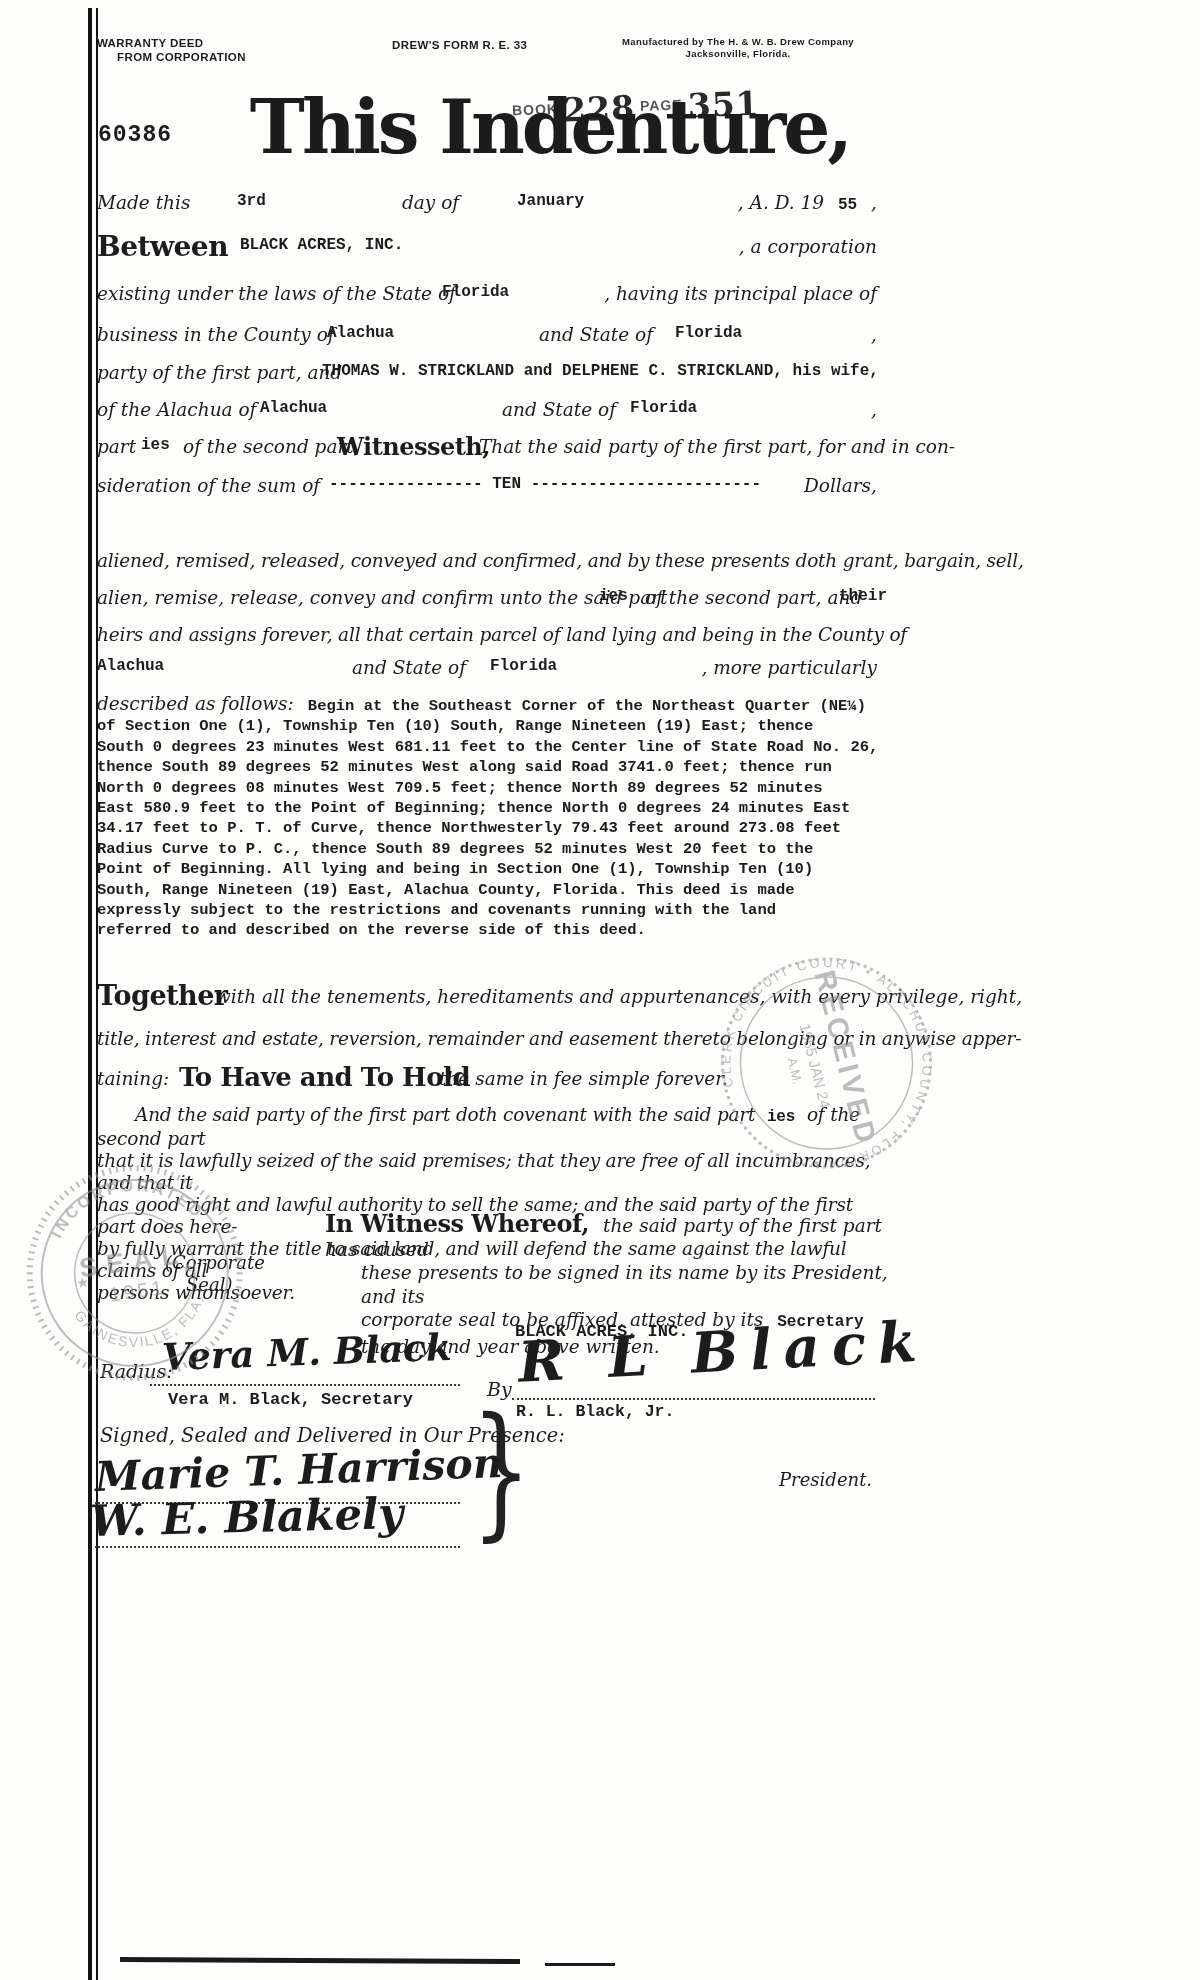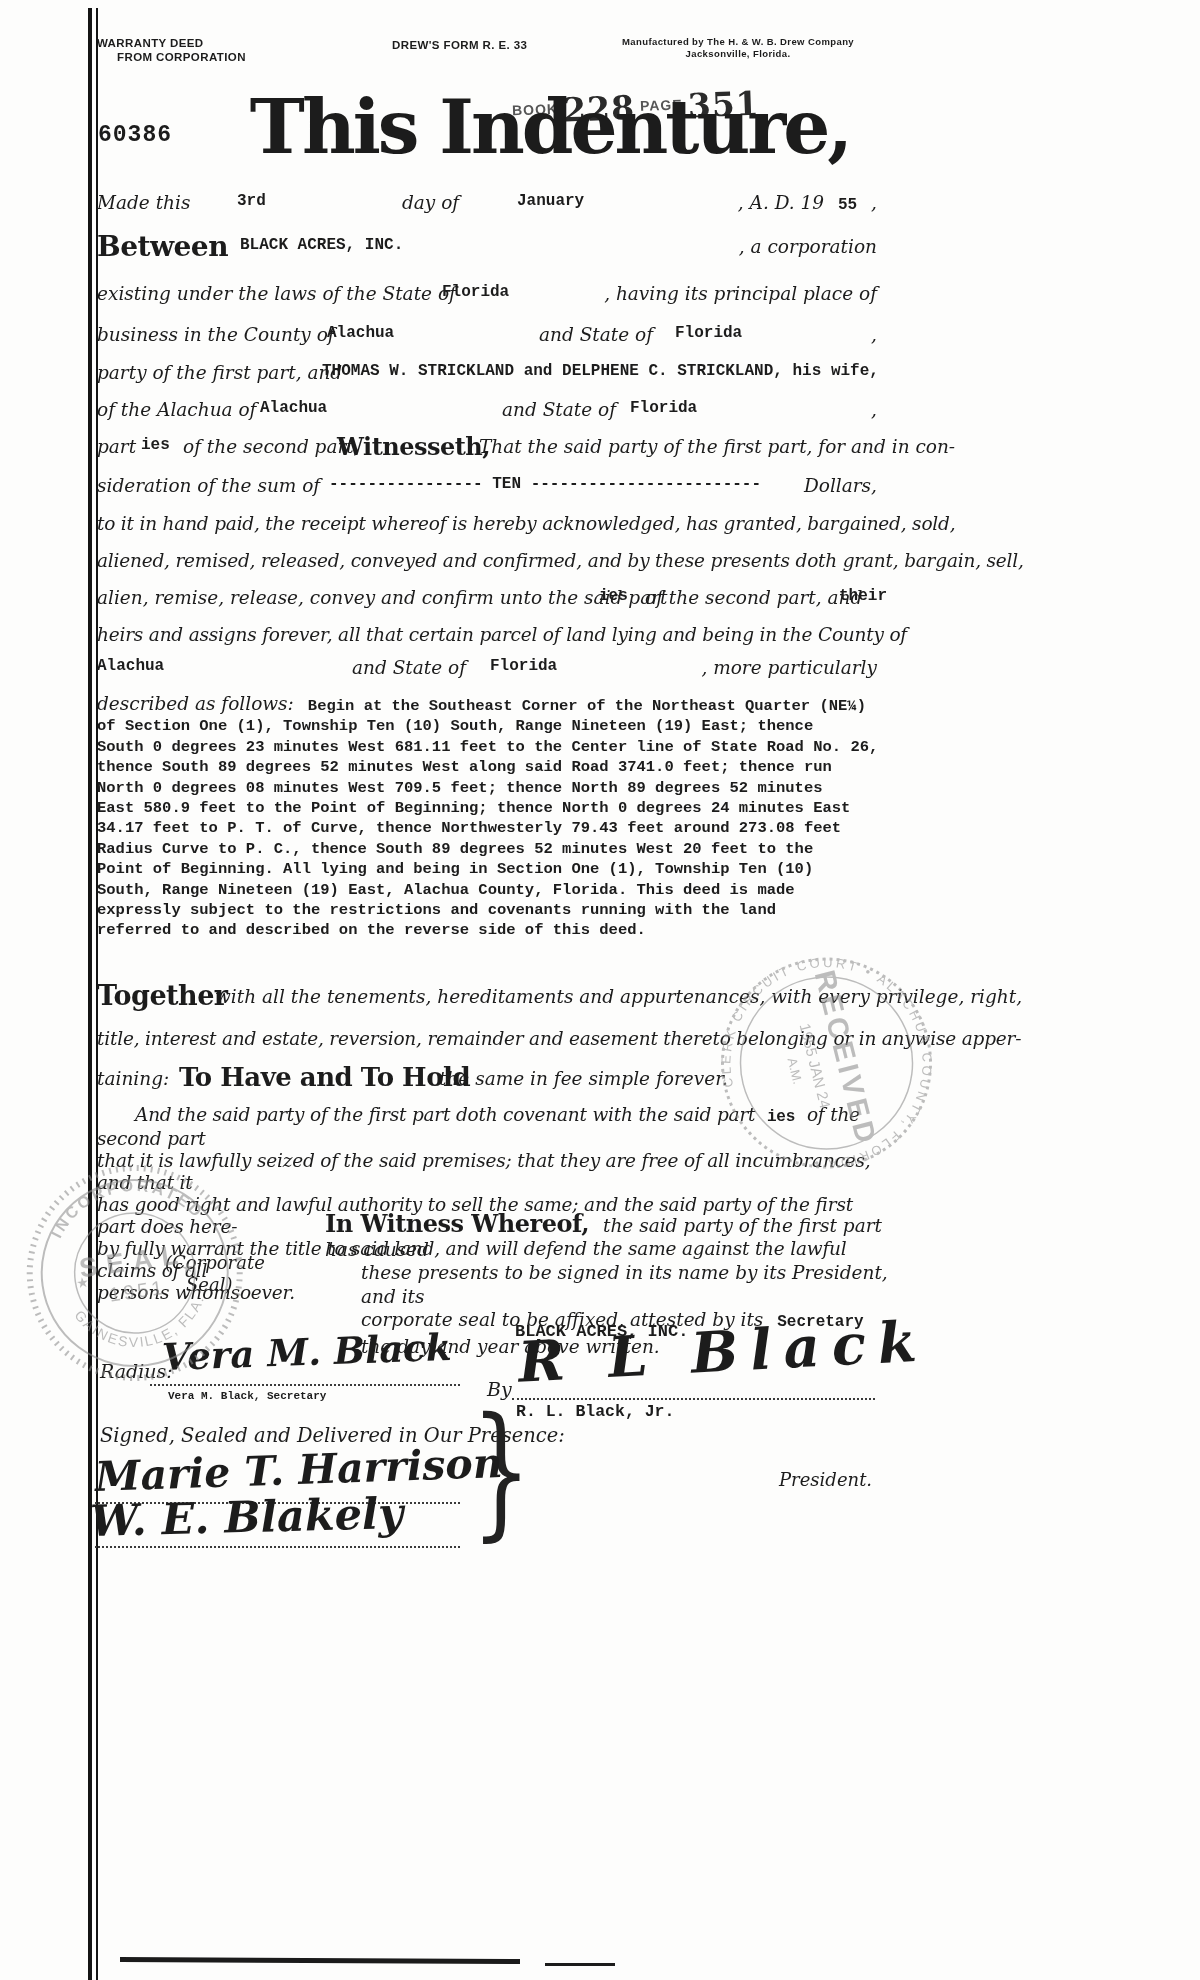--- a/index.html
+++ b/index.html
@@ -122,21 +122,20 @@
     <span class="seg bl" style="left:240px; top:-4px; font-size:24px;">Witnesseth,</span>
     <span class="seg it" style="left:382px;">That the said party of the first part, for and in con-</span>
   </div>
 
   <div class="fline" style="top:475px;">
     <span class="seg it" style="left:0;">sideration of the sum of</span>
     <span class="seg typed" style="left:232px;">---------------- TEN ------------------------</span>
     <span class="seg it" style="right:0;">Dollars,</span>
   </div>
 
-  <div class="fullline" style="top:513px;">to it in hand paid, the receipt whereof is hereby acknowledged, has granted, bargained, sold,</div>
   <div class="fullline" style="top:550px;">aliened, remised, released, conveyed and confirmed, and by these presents doth grant, bargain, sell,</div>
 
   <div class="fline" style="top:587px;">
     <span class="seg it" style="left:0;">alien, remise, release, convey and confirm unto the said part</span>
     <span class="seg typed" style="left:502px;">ies</span>
     <span class="seg it" style="left:548px;">of the second part, and</span>
     <span class="seg typed" style="left:742px;">their</span>
   </div>
 
   <div class="fullline" style="top:624px;">heirs and assigns forever, all that certain parcel of land lying and being in the County of</div>
@@ -202,21 +201,21 @@
   </div>
 
   <div class="abs it" style="left:165px; top:1252px; font-size:18px;">(Corporate</div>
   <div class="abs it" style="left:186px; top:1274px; font-size:18px;">Seal)</div>
 
   <div class="abs typed" style="left:515px; top:1322px; font-size:17px;">BLACK ACRES, INC.</div>
 
   <div class="abs it" style="left:100px; top:1360px; font-size:19px;">Radius:</div>
   <div class="abs script" style="left:162px; top:1330px; font-size:37px; transform:rotate(-2deg);">Vera M. Black</div>
   <div class="dotted" style="left:150px; top:1384px; width:310px;"></div>
-  <div class="abs typed" style="left:168px; top:1390px; font-size:11px;">Vera M. Black,  Secretary</div>
+  <div class="abs typed" style="left:168px; top:1390px; font-size:17px;">Vera M. Black,  Secretary</div>
 
   <div class="abs it" style="left:487px; top:1378px; font-size:19px;">By</div>
   <div class="abs script" style="left:518px; top:1318px; font-size:56px; letter-spacing:12px; transform:rotate(-3deg);">R L Black</div>
   <div class="dotted" style="left:512px; top:1398px; width:363px;"></div>
   <div class="abs typed" style="left:516px; top:1402px; font-size:16.5px;">R. L. Black, Jr.</div>
   <div class="abs it" style="left:775px; top:1469px; font-size:18px; background:#fdfdfc; padding:0 4px;">President.</div>
 
   <div class="abs it" style="left:100px; top:1424px; font-size:19.5px;">Signed, Sealed and Delivered in Our Presence:</div>
   <div class="brace" style="left:455px; top:1385px; font-size:145px; transform:scaleX(.65);">}</div>
 

